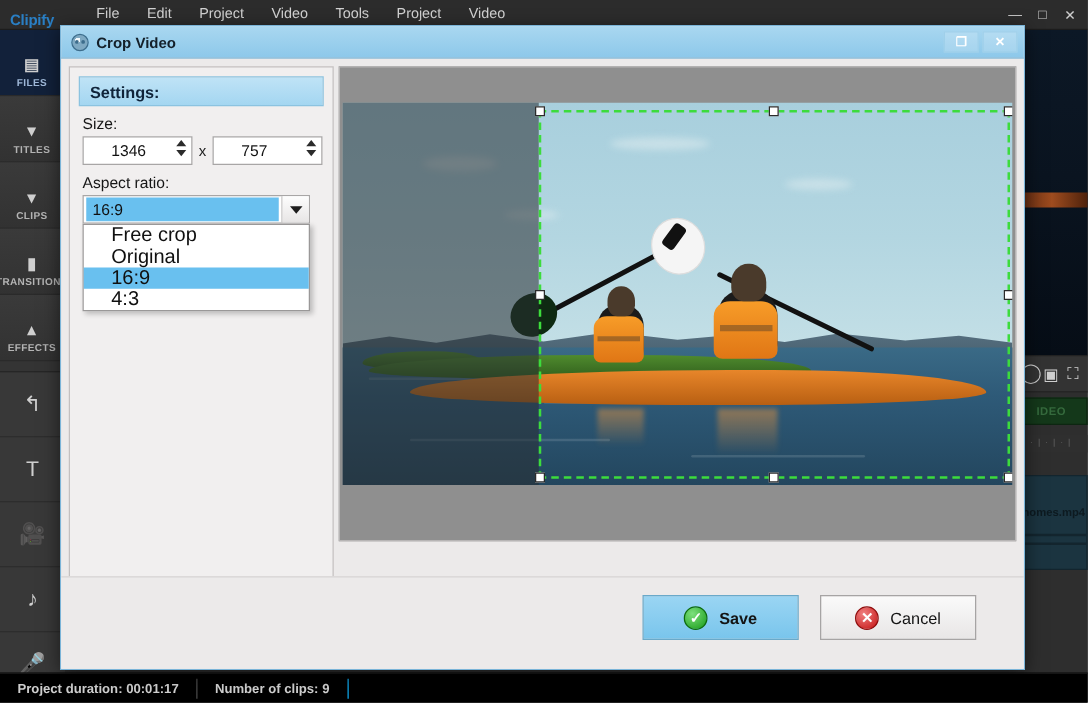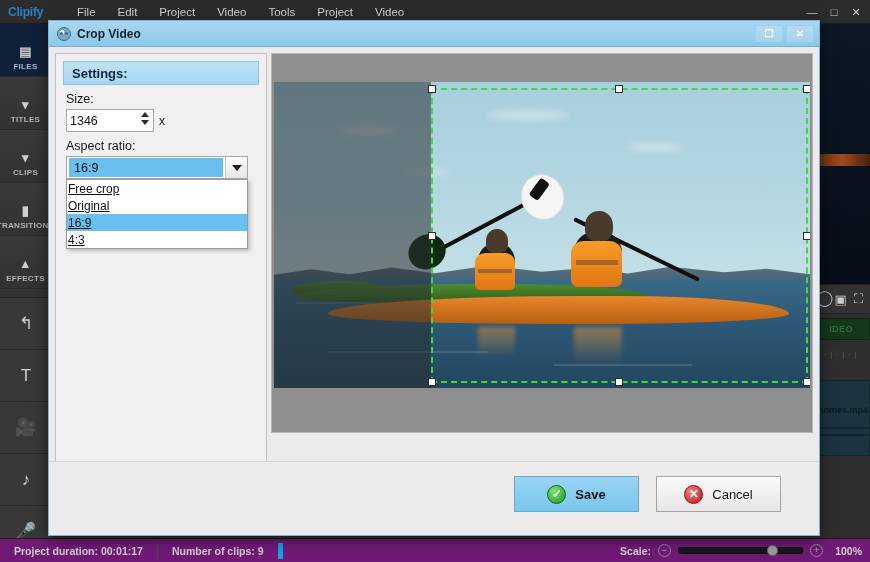--- a/index.html
+++ b/index.html
@@ -14,21 +14,21 @@
   #app {
     position: absolute; inset: 0;
     background: #2e2e2e;
   }
 
   
   #menubar {
     position: absolute; top: 0; left: 0; width: 870px; height: 24px;
     background: #2c2c2c;
     border-bottom: 1px solid #1c1c1c;
-    display: flex; align-items: center;
+    display: flex; align-items: flex-end;
   }
   #logo {
     color: #2a7fc4; font-weight: bold; font-size: 12px;
     padding-left: 8px; width: 66px; letter-spacing: -0.2px;
   }
   .menu-item {
     color: #d2d2d2; font-size: 11.5px; padding: 0 11px;
     line-height: 24px; cursor: default;
   }
 
@@ -100,26 +100,26 @@
   #tl-clip .lbl {
     position: absolute; top: 24px; left: 2px; color: #0d1a20;
     font-size: 9px; font-weight: bold; white-space: nowrap;
   }
   #tl-clip .bar1 { position:absolute; left:0; right:0; top:46px; height:2px; background:#13252e; }
   #tl-clip .bar2 { position:absolute; left:0; right:0; top:53px; height:2px; background:#13252e; }
 
   
   #statusbar {
     position: absolute; left: 0; bottom: 0; width: 870px; height: 24px;
-    background: #701a75; border-top: 1px solid #1c1c1c;
+    background: #000000; border-top: 1px solid #1c1c1c;
     display: flex; align-items: center; color: #cfcfcf; font-size: 10.5px;
   }
   .sb-cell { padding: 0 14px; line-height: 16px; font-weight: bold; }
   #sb-dur { border-right: 1px solid #4a4a4a; }
-  #sb-clips { border-right: 5px solid #0ea5e9; text-align: center; }
+  #sb-clips { border-right: 1px solid #0ea5e9; text-align: center; }
   #scale-group {
     position: absolute; right: 8px; display: flex; align-items: center; gap: 7px;
   }
   #scale-group .lbl { font-weight: bold; font-size: 10.5px; }
   .circ-btn {
     width: 13px; height: 13px; border-radius: 50%;
     border: 1px solid #8b8b8b; color: #b5b5b5; font-size: 9px;
     display: flex; align-items: center; justify-content: center; line-height: 1;
   }
   #scale-track {
@@ -182,21 +182,21 @@
   }
   .spin-row { display: flex; align-items: center; margin-left: 10px; gap: 5px; }
   .spin {
     width: 88px; height: 23px; background: #fff;
     border: 1px solid #a8a6a6; display: flex; align-items: center;
     position: relative;
   }
   .spin input {
     border: 0; outline: none; width: 64px; height: 21px;
     font-family: "Liberation Sans", sans-serif; font-size: 12.5px;
-    padding-left: 3px; color: #111; background: transparent;
+    padding-left: 22px; color: #111; background: transparent;
   }
   .spin-arrows {
     position: absolute; right: 4px; top: 2px;
     display: flex; flex-direction: column; gap: 3px;
   }
   .ar-up, .ar-dn {
     width: 0; height: 0; border-left: 4px solid transparent;
     border-right: 4px solid transparent;
   }
   .ar-up { border-bottom: 5px solid #2b2b2b; }
@@ -223,21 +223,21 @@
     width:0;height:0;border-left:5px solid transparent;border-right:5px solid transparent;
     border-top:6px solid #1d1d1d;
   }
   #combo-list {
     position: absolute; left: 0; top: 23px; width: 182px;
     background: #fff; border: 1px solid #9a9898;
     box-shadow: 2px 2px 4px rgba(0,0,0,.22);
   }
   .combo-opt {
     height: 17px; display: flex; align-items: center;
-    padding-left: 1px; font-size: 12px; color: #101010; text-decoration: underline;
+    padding-left: 22px; font-size: 16px; color: #101010;
   }
   .combo-opt.selected { background: #69c0ef; }
 
   
   #video-area {
     position: absolute; left: 222px; top: 6px; right: 6px; height: 380px;
     background: #8f8f8f; border: 1px solid #b7b5b5;
   }
   #frame {
     position: absolute; left: 2px; top: 28px; right: 2px; height: 306px;
@@ -437,29 +437,20 @@
   <div id="ruler">· | · | · | · |</div>
   <div id="tl-clip">
     <div class="lbl">-homes.mp4</div>
     <div class="bar1"></div>
     <div class="bar2"></div>
   </div>
 
   <div id="statusbar">
     <div class="sb-cell" id="sb-dur">Project duration:  00:01:17</div>
     <div class="sb-cell" id="sb-clips">Number of clips: 9</div>
-    <div id="scale-group">
-      <span class="lbl">Scale:</span>
-      <span class="circ-btn">−</span>
-      <div id="scale-track">
-        <div id="scale-knob"></div>
-      </div>
-      <span class="circ-btn">+</span>
-      <span id="scale-pct">100%</span>
-    </div>
   </div>
 </div>
 
 <div id="dialog">
 
   <div id="dlg-title">
     <div id="dlg-icon"></div>
     <div id="dlg-title-text">Crop Video</div>
     <div id="dlg-wbtns">
       <div class="dlg-wbtn">❐</div>
@@ -475,20 +466,27 @@
       <div class="field-label">Size:</div>
       <div class="spin-row">
         <div class="spin">
           <input type="text" value="1346" style="">
           <div class="spin-arrows">
             <div class="ar-up"></div>
             <div class="ar-dn"></div>
           </div>
         </div>
         <div class="sep">x</div>
+        <div class="spin">
+          <input type="text" value="757" style="">
+          <div class="spin-arrows">
+            <div class="ar-up"></div>
+            <div class="ar-dn"></div>
+          </div>
+        </div>
       </div>
 
 
       <div class="field-label">Aspect ratio:</div>
       <div id="combo-wrap">
         <div id="combo">
           <div id="combo-value">16:9</div>
           <div id="combo-arrow">
               <div class="tri"></div>
             </div>

